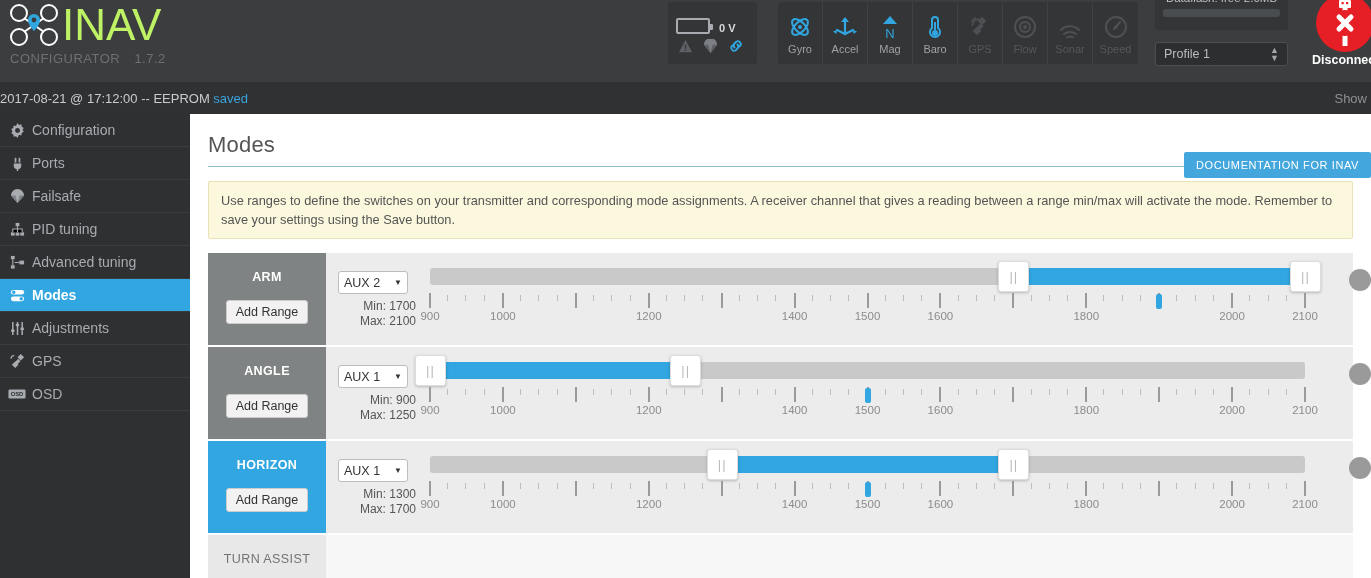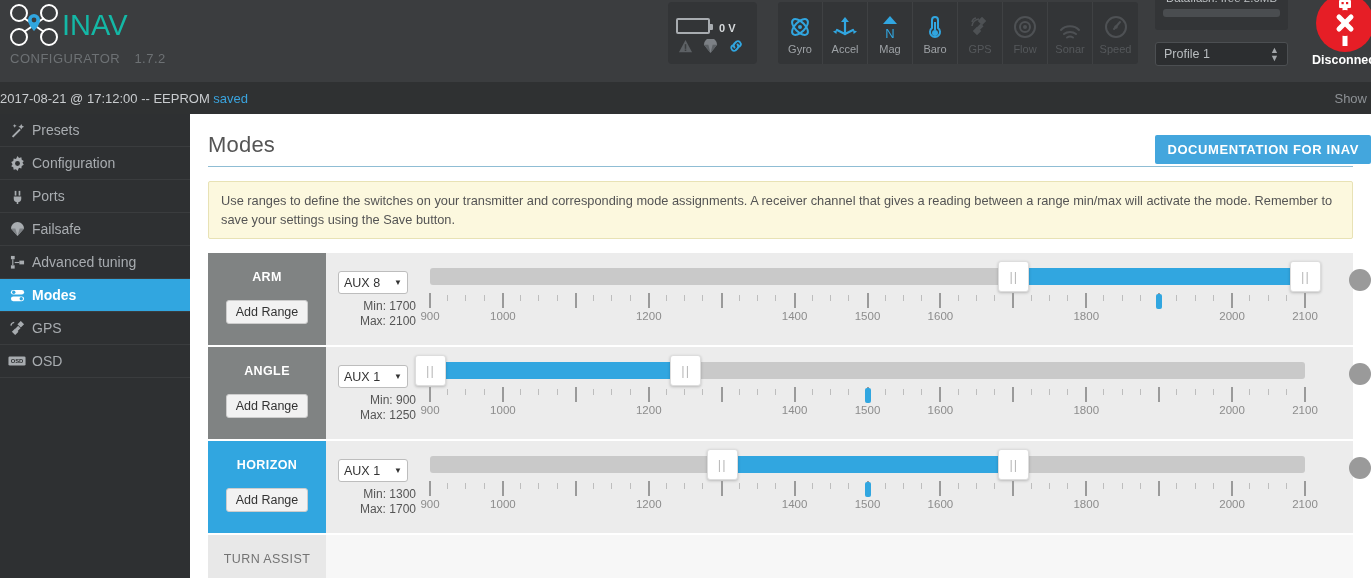--- a/index.html
+++ b/index.html
@@ -14,21 +14,21 @@
   
   #topbar {
     position: absolute; left: 0; top: 0; width: 1371px; height: 82px;
     background: #3b3d3f;
     display: flex; align-items: flex-start;
   }
   #logo-block { width: 190px; height: 82px; position: relative; padding-left: 8px; }
   #logo-row { display: flex; align-items: center; height: 50px; }
   #logo-mark { width: 52px; height: 46px; position: relative; flex: none; }
   #logo-text {
-    color: #14b8a6; font-size: 29px; letter-spacing: 0px;
+    color: #bef264; font-size: 44px; letter-spacing: 0px;
     font-weight: 300; line-height: 44px; margin-left: 2px;
     font-family: "Liberation Sans", sans-serif;
   }
   #configurator-line {
     color: #6d7174; font-size: 13px; letter-spacing: 0.5px;
     margin-top: 1px; padding-left: 2px;
   }
   #configurator-line .ver { margin-left: 10px; }
 
   
@@ -128,22 +128,22 @@
     position: absolute; left: 190px; top: 114px; width: 1181px; height: 464px;
     background: #ffffff; overflow: hidden;
   }
   #content-inner { padding: 0 18px; position: relative; height: 100%; }
   #page-title {
     font-size: 22px; color: #555; font-weight: normal;
     padding-top: 18px; padding-bottom: 8px; letter-spacing: 0.2px;
   }
   #title-rule { border-bottom: 1px solid #8fbdd4; }
   #doc-button {
-    position: absolute; right: 0px; top: 21px;
-    background: #43a6dd; color: #fff; font-size: 13px; font-weight: bold;
+    position: absolute; right: 0px; top: 38px;
+    background: #43a6dd; color: #fff; font-size: 11px; font-weight: normal;
     letter-spacing: 0.6px; padding: 7px 12px; border-radius: 2px;
     white-space: nowrap;
   }
   #note {
     margin-top: 14px; background: #fcf8de; border: 1px solid #e8e2b5;
     color: #545454; font-size: 12.8px; line-height: 19px;
     padding: 9px 12px; border-radius: 2px;
   }
 
   
@@ -415,30 +415,20 @@
 <div id="statusbar">
   <div id="status-text">
     <span>2017-08-21 @ 17:12:00 -- EEPROM </span><span class="saved">saved</span>
   </div>
   <div id="status-right">Show</div>
 </div>
 
 <div id="sidebar">
 
 
-  <div class="nav-item">
-    <span class="nicon">
-        <svg width="15" height="15" viewBox="0 0 16 16">
-          <path d="M2 14 L10 6 l1.5 1.5 L3.5 15.5 z" fill="#a8acb0"></path>
-          <path d="M12 1 l1 2 l2 1 l-2 1 l-1 2 l-1 -2 l-2 -1 l2 -1 z" fill="#a8acb0"></path>
-          <path d="M5 1 l.6 1.3 l1.4 .7 l-1.4 .7 l-.6 1.3 l-.6 -1.3 l-1.4 -.7 l1.4 -.7 z" fill="#a8acb0"></path>
-        </svg>
-      </span>
-    <span class="nlabel">Presets</span>
-  </div>
 
   <div class="nav-item">
     <span class="nicon">
         <svg width="15" height="15" viewBox="0 0 16 16">
           <path d="M8 0 l1.6 2 l2.5 -.6 l.4 2.5 l2.2 1.3 l-1.4 2.1 l1.4 2.1 l-2.2 1.3 l-.4 2.5 l-2.5 -.6 L8 16 l-1.6 -2 l-2.5 .6 l-.4 -2.5 l-2.2 -1.3 l1.4 -2.1 L1.3 6.5 l2.2 -1.3 l.4 -2.5 l2.5 .6 z" fill="#a8acb0"></path>
           <circle cx="8" cy="8" r="2.6" fill="#2e3032"></circle>
         </svg>
       </span>
     <span class="nlabel">Configuration</span>
   </div>
@@ -458,20 +448,36 @@
   <div class="nav-item">
     <span class="nicon">
         <svg width="15" height="15" viewBox="0 0 16 16">
           <path d="M1 7 A7 7 0 0 1 15 7 L8 15 Z" fill="#a8acb0"></path>
           <path d="M1 7 L8 15 L5.7 7 Z M15 7 L8 15 L10.3 7 Z" fill="#7d8185"></path>
         </svg>
       </span>
     <span class="nlabel">Failsafe</span>
   </div>
 
+  <div class="nav-item">
+    <span class="nicon">
+        <svg width="15" height="15" viewBox="0 0 16 16">
+          <rect x="6" y="1" width="4" height="3.5" fill="#a8acb0"></rect>
+          <rect x="1" y="11" width="4" height="3.5" fill="#a8acb0"></rect>
+          <rect x="6" y="11" width="4" height="3.5" fill="#a8acb0"></rect>
+          <rect x="11" y="11" width="4" height="3.5" fill="#a8acb0"></rect>
+          <g stroke="#a8acb0" stroke-width="1.2">
+            <path d="M8 4.5 v3"></path>
+            <path d="M3 11 v-3.5 h10 v3.5"></path>
+            <path d="M8 7.5 v3.5"></path>
+          </g>
+        </svg>
+      </span>
+    <span class="nlabel">PID tuning</span>
+  </div>
 
   <div class="nav-item">
     <span class="nicon">
         <svg width="15" height="15" viewBox="0 0 16 16">
           <rect x="1" y="1" width="4" height="3.5" fill="#a8acb0"></rect>
           <rect x="10" y="6" width="5" height="4" fill="#a8acb0"></rect>
           <rect x="1" y="11" width="4" height="3.5" fill="#a8acb0"></rect>
           <g stroke="#a8acb0" stroke-width="1.2" fill="none">
             <path d="M3 4.5 v6.5"></path>
             <path d="M5 8 h5"></path>
@@ -487,20 +493,35 @@
         <svg width="15" height="15" viewBox="0 0 16 16">
           <rect x="1" y="2" width="14" height="5" rx="2.5" fill="#ffffff"></rect>
           <circle cx="4" cy="4.5" r="1.8" fill="#31a6e0"></circle>
           <rect x="1" y="9" width="14" height="5" rx="2.5" fill="#ffffff"></rect>
           <circle cx="12" cy="11.5" r="1.8" fill="#31a6e0"></circle>
         </svg>
       </span>
     <span class="nlabel">Modes</span>
   </div>
 
+  <div class="nav-item">
+    <span class="nicon">
+        <svg width="15" height="15" viewBox="0 0 16 16">
+          <g stroke="#a8acb0" stroke-width="1.6">
+            <path d="M3 1 v14"></path>
+            <path d="M8 1 v14"></path>
+            <path d="M13 1 v14"></path>
+          </g>
+          <rect x="1.2" y="9" width="3.6" height="2.6" fill="#a8acb0"></rect>
+          <rect x="6.2" y="3" width="3.6" height="2.6" fill="#a8acb0"></rect>
+          <rect x="11.2" y="7" width="3.6" height="2.6" fill="#a8acb0"></rect>
+        </svg>
+      </span>
+    <span class="nlabel">Adjustments</span>
+  </div>
 
 
   <div class="nav-item">
     <span class="nicon">
         <svg width="15" height="15" viewBox="0 0 16 16">
           <g fill="#a8acb0">
             <rect x="9" y="1" width="5" height="5" transform="rotate(45 11.5 3.5)"></rect>
             <rect x="3" y="9" width="5" height="5" transform="rotate(45 5.5 11.5)"></rect>
             <rect x="6.5" y="5.5" width="3.5" height="5" transform="rotate(45 8 8)"></rect>
           </g>
@@ -536,21 +557,21 @@
 
     <div id="modes-list">
         <div class="mode-row">
           <div class="mode-head">
             <div class="mode-name">ARM</div>
             <div class="add-range">Add Range</div>
           </div>
           <div class="mode-body">
             <div class="range-block">
               <div class="chan-select">
-                <span>AUX 8</span>
+                <span>AUX 2</span>
                 <span class="caret">▼</span>
               </div>
               <div class="minmax">
                 <div>Min: 1700</div>
                 <div>Max: 2100</div>
               </div>
               <div class="slider-area">
                 <div class="track"></div>
                 <div class="fill" style="left: 66.6667%; width: 33.3333%;"></div>
                 <div class="handle" style="left: calc(66.6667% - 15px);">

